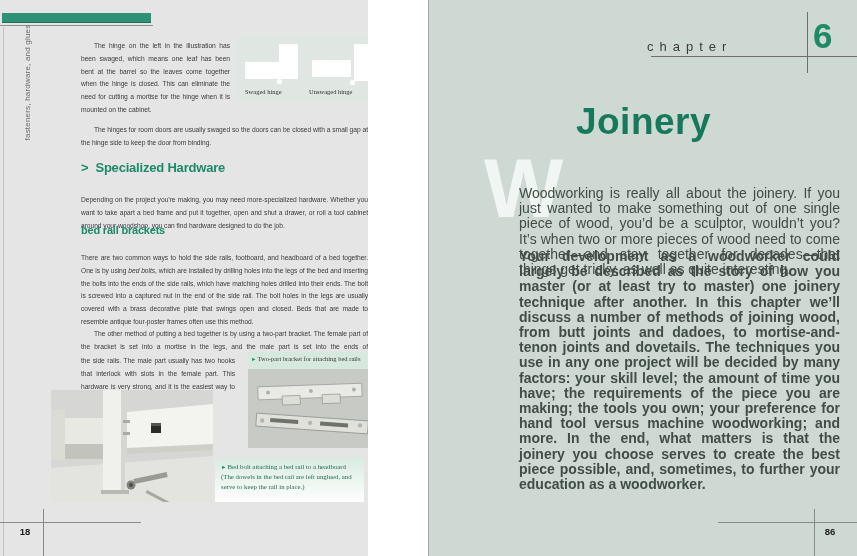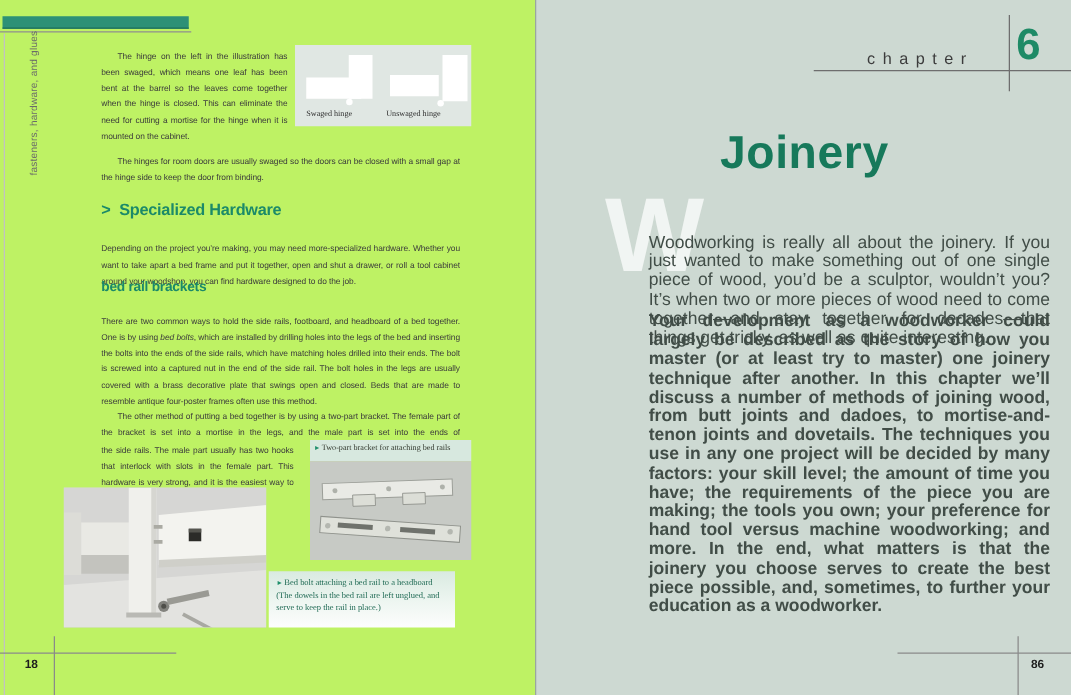--- a/index.html
+++ b/index.html
@@ -1,20 +1,20 @@
 <!DOCTYPE html>
 <html><head>
 <meta charset="utf-8">
 <style>
   html,body{margin:0;padding:0;}
   body{width:857px;height:556px;font-family:"Liberation Sans",sans-serif;background:#fff;}
   .spread{position:relative;width:857px;height:556px;overflow:hidden;background:#fff;}
 
   
-  .page-left{position:absolute;left:0;top:0;width:428px;height:556px;background:#bef264;overflow:hidden;}
+  .page-left{position:absolute;left:0;top:0;width:368px;height:556px;background:#e5e5e5;overflow:hidden;}
   .accent-bar{position:absolute;left:2px;top:13px;width:149px;height:9px;background:#2d9176;border-bottom:1px solid #1d6f58;}
   .top-rule{position:absolute;left:0;top:25px;width:153px;height:1px;background:#8f8f8f;}
   .edge-rule{position:absolute;left:3px;top:27px;width:1px;height:529px;background:#c2c2c2;}
   .sidebar-label{position:absolute;left:-43px;top:77px;width:142px;height:11px;
     transform:rotate(-90deg);text-align:center;font-size:8px;color:#6a6a6a;letter-spacing:.2px;}
 
   .body-copy{position:absolute;color:#3b3b3b;font-size:6.7px;line-height:12.9px;
     text-align:justify;letter-spacing:-.05px;overflow:hidden;}
   .indent{text-indent:13px;}
   .p-hinge1{left:81px;top:33px;width:149px;height:86px;}
@@ -54,21 +54,21 @@
   .bolt-cap .cap-arrow{color:#1f8f6b;font-size:5.5px;margin-right:1px;}
 
   .foot-rule-l{position:absolute;left:0;top:522px;width:141px;height:1px;background:#8a8a8a;}
   .foot-vrule-l{position:absolute;left:43px;top:509px;width:1px;height:47px;background:#8a8a8a;}
   .pageno{position:absolute;font-size:9.5px;font-weight:bold;color:#1d1d1d;}
   .pageno-l{left:14px;top:526px;width:22px;text-align:center;}
 
   
   .page-right{position:absolute;left:428px;top:0;width:429px;height:556px;background:#cdd9d2;
     border-left:1px solid #9aa69f;box-sizing:border-box;overflow:hidden;}
-  .chapter-label{position:absolute;left:218px;top:39px;width:132px;text-align:right;
+  .chapter-label{position:absolute;left:218px;top:39px;width:132px;
     font-size:13px;letter-spacing:6px;color:#3c3c3c;}
   .chapter-hrule{position:absolute;left:222px;top:56px;width:207px;height:1px;background:#6e6e6e;}
   .chapter-vrule{position:absolute;left:378px;top:12px;width:1px;height:61px;background:#6e6e6e;}
   .chapter-num{position:absolute;left:384px;top:16px;font-size:35px;font-weight:bold;color:#1e8a66;}
   .chapter-title{position:absolute;left:0;top:101px;width:429px;text-align:center;
     font-size:37px;font-weight:bold;color:#17795b;letter-spacing:.5px;}
   .drop-cap{position:absolute;left:55px;top:146px;font-size:84px;font-weight:bold;
     color:rgba(255,255,255,.72);line-height:1;z-index:0;}
   .rp-body{position:absolute;left:90px;width:321px;font-size:14px;line-height:15.2px;
     color:#414d47;text-align:justify;z-index:1;}

